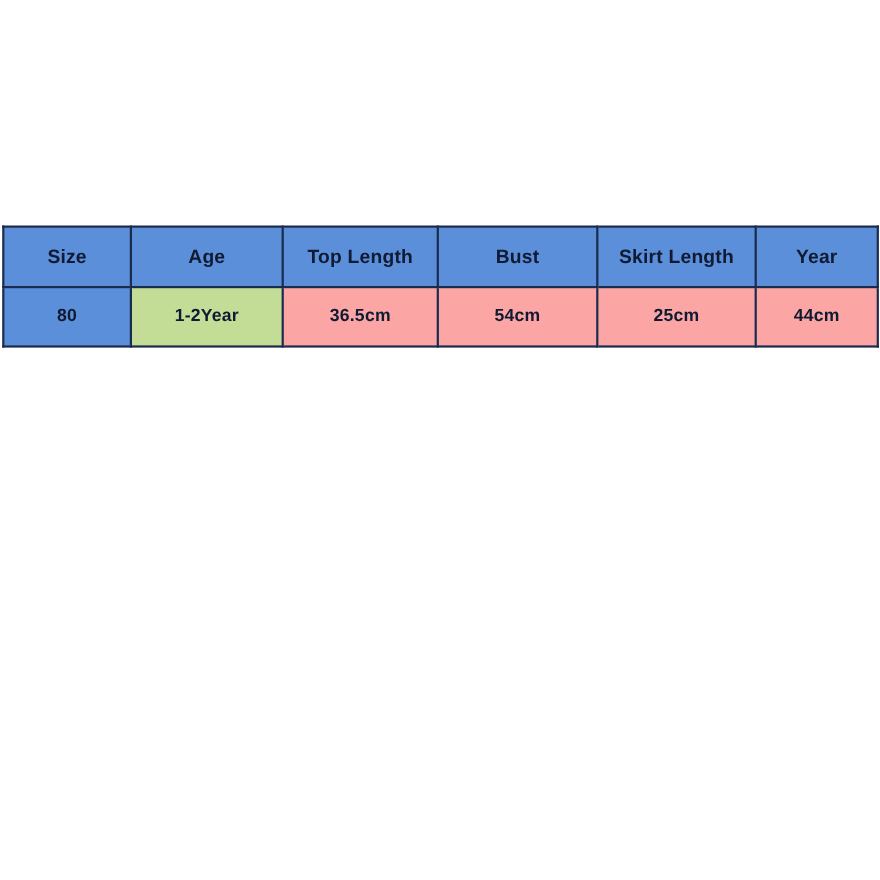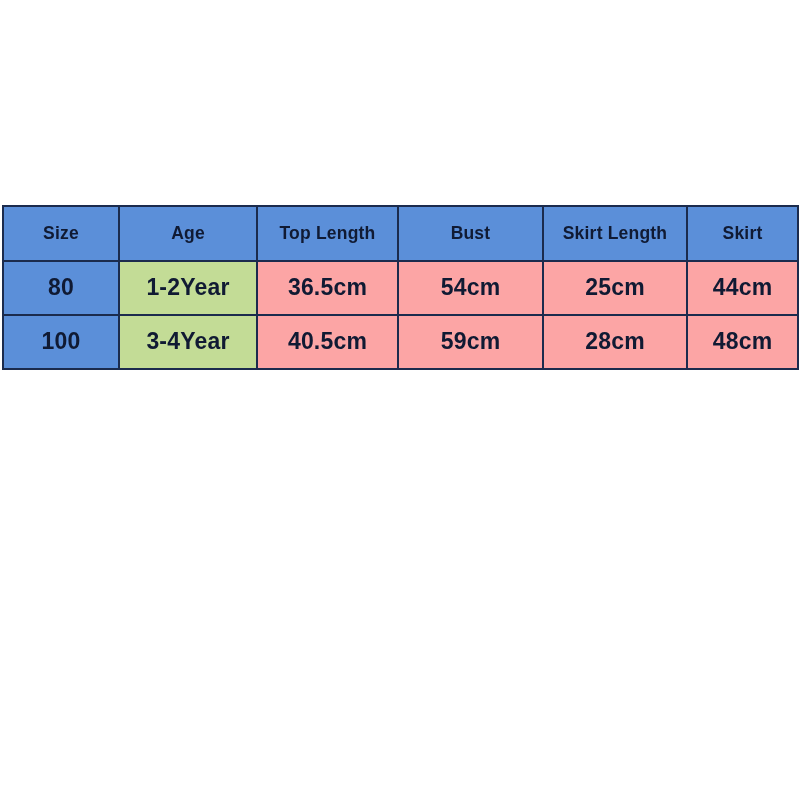--- a/index.html
+++ b/index.html
@@ -41,21 +41,21 @@
   }
 
   #size-chart-table thead th {
     height: 53px;
     font-size: 17.5px;
     background: #5b8fd9;
   }
 
   #size-chart-table tbody td {
     height: 52px;
-    font-size: 23px;
+    font-size: 16px;
   }
 
   
   .col-size      { width: 116px; }
   .col-age       { width: 138px; }
   .col-toplength { width: 141px; }
   .col-bust      { width: 145px; }
   .col-skirt     { width: 144px; }
   .col-waist     { width: 111px; }
 
@@ -78,37 +78,29 @@
       <col class="col-waist">
     </colgroup>
 
     <thead>
       <tr>
         <th>Size</th>
         <th>Age</th>
         <th>Top Length</th>
         <th>Bust</th>
         <th>Skirt Length</th>
-        <th>Skirt</th>
+        <th>Year</th>
       </tr>
     </thead>
 
     <tbody>
       <tr>
         <td class="cell-size">80</td>
         <td class="cell-age">1-2Year</td>
         <td class="cell-measure">36.5cm</td>
         <td class="cell-measure">54cm</td>
         <td class="cell-measure">25cm</td>
         <td class="cell-measure">44cm</td>
       </tr>
-      <tr>
-        <td class="cell-size">100</td>
-        <td class="cell-age">3-4Year</td>
-        <td class="cell-measure">40.5cm</td>
-        <td class="cell-measure">59cm</td>
-        <td class="cell-measure">28cm</td>
-        <td class="cell-measure">48cm</td>
-      </tr>
     </tbody>
   </table>
 
 </div>
 
 </body></html>

